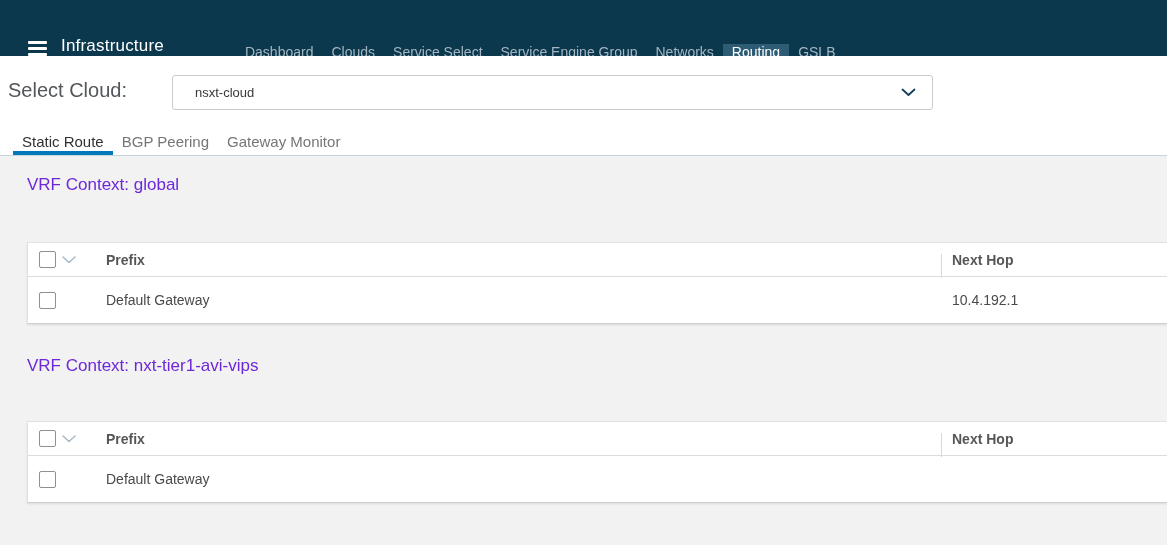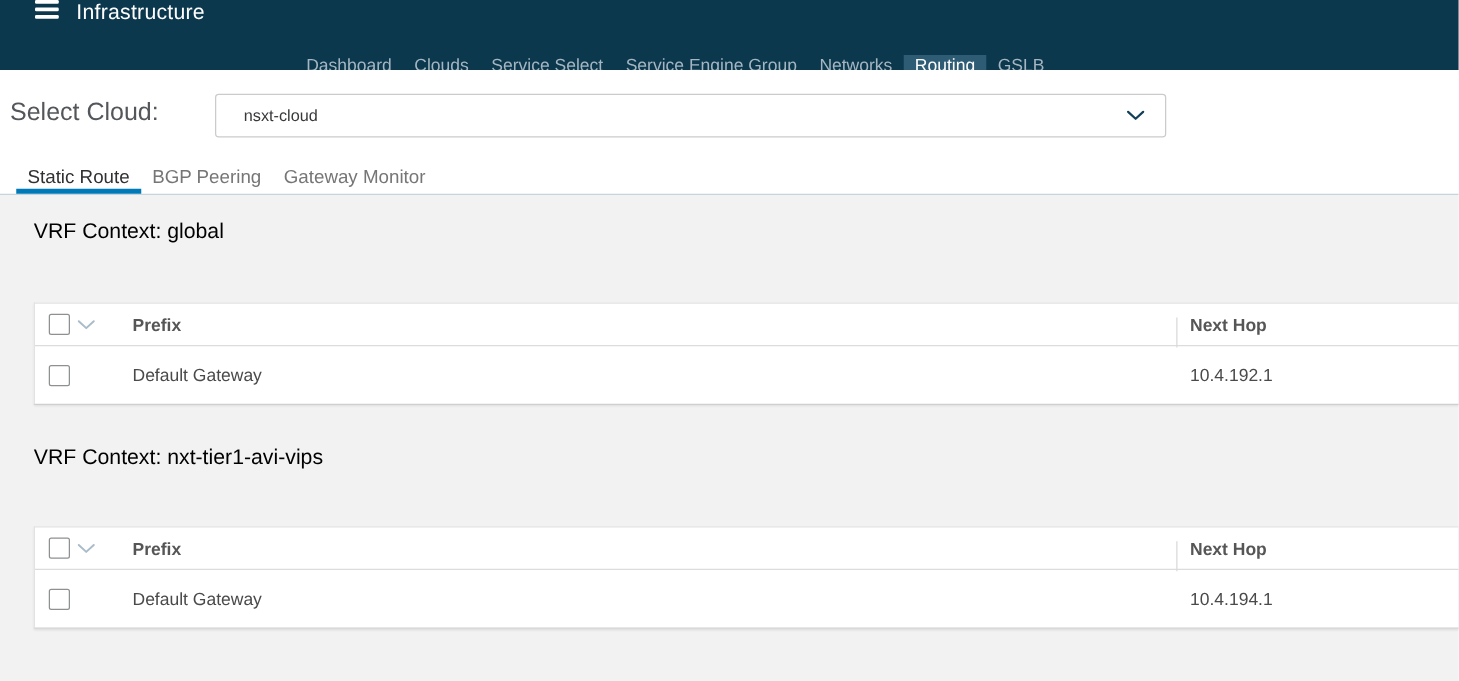--- a/index.html
+++ b/index.html
@@ -12,21 +12,21 @@
 
   
   .navbar {
     height: 56px;
     background: #0c384e;
     display: flex;
     align-items: stretch;
   }
   .nav-left {
     display: flex;
-    align-items: flex-start;
+    align-items: flex-end;
     padding-left: 28px;
   }
   .hamburger {
     width: 19px;
     height: 15px;
     display: flex;
     flex-direction: column;
     justify-content: space-between;
     cursor: pointer;
   }
@@ -117,21 +117,21 @@
 
   
   .content {
     background: #f2f2f3;
     height: 390px;
   }
   .vrf-heading {
     padding: 19px 0 0 27px;
     font-size: 17px;
     font-weight: 400;
-    color: #000000;
+    color: #6d28d9;
   }
   .vrf-heading.second { padding-top: 32px; }
 
   .route-table {
     margin: 47px 0 0 27px;
     background: #ffffff;
     border-top: 1px solid #e2e2e2;
     border-left: 1px solid #e2e2e2;
     border-bottom: 1px solid #cfcfcf;
     box-shadow: 0 1px 2px rgba(0,0,0,0.10);
@@ -260,17 +260,16 @@
       </div>
       <div class="th">Prefix</div>
       <div class="th">Next Hop</div>
       <div class="col-sep"></div>
     </div>
     <div class="t-row data">
       <div class="cb-cell">
         <span class="checkbox"></span>
       </div>
       <div class="td">Default Gateway</div>
-      <div class="td">10.4.194.1</div>
     </div>
   </div>
 
 </div>
 
 </body></html>

